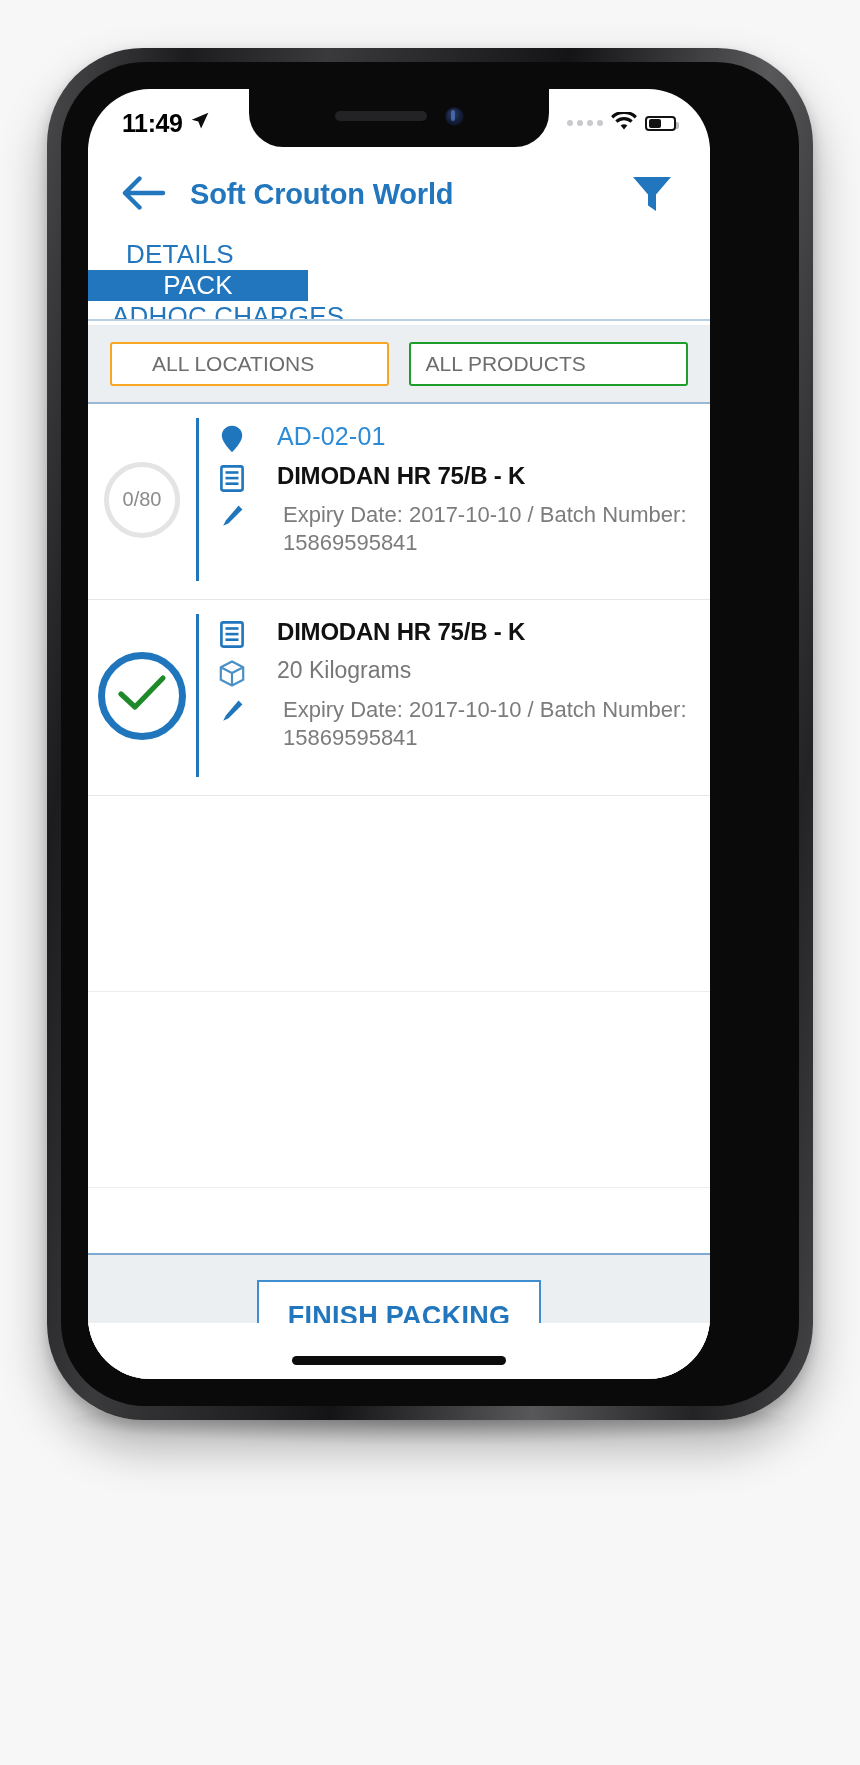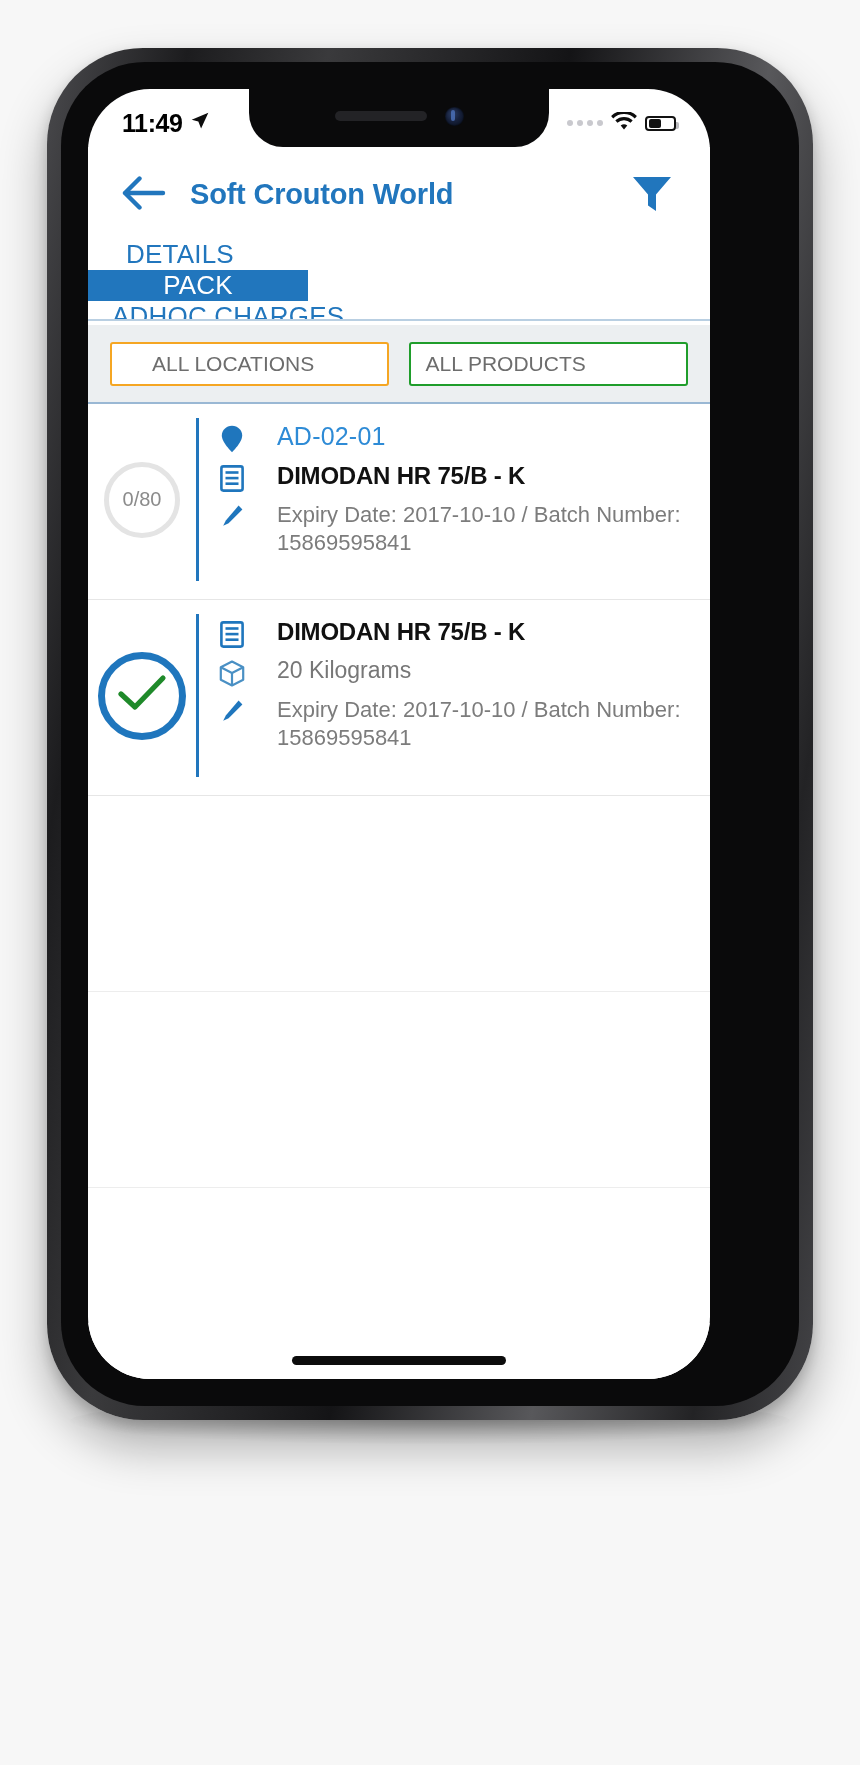--- a/index.html
+++ b/index.html
@@ -181,21 +181,21 @@
   .row-body{
     flex:1; border-left:3px solid #2176bd;
     padding:4px 16px 0 18px;
     display:flex; flex-direction:column; gap:9px;
   }
   .row-line{ display:flex; align-items:flex-start; gap:30px; }
   .row-ico{ width:30px; flex:0 0 30px; display:flex; justify-content:center; padding-top:3px; }
   .loc-text{ font-size:25px; color:#2e8bd6; font-weight:400; letter-spacing:.2px; }
   .prod-text{ font-size:24px; color:#111; font-weight:700; letter-spacing:-0.2px; }
   .qty-text{ font-size:23px; color:#777; }
-  .meta-text{ font-size:22px; color:#7c7c7c; line-height:1.25; max-width:430px; }
+  .meta-text{ font-size:22px; color:#7c7c7c; line-height:1.25; max-width:430px;margin-left:6px; }
 
   .filler-row{ height:196px; border-bottom:1px solid #ededed; }
   .filler-row.short{ height:86px; }
 
   
   #footer-bar{
     position:absolute; bottom:0; left:0; width:100%; height:126px;
     background:#eceff1;
     border-top:2px solid #7fa9cf;
     border-bottom:2px solid #7fa9cf;
@@ -381,19 +381,22 @@
               <span class="meta-text">Expiry Date: 2017-10-10 / Batch Number: 15869595841</span>
             </div>
           </div>
         </div>
 
         <div class="filler-row"></div>
         <div class="filler-row"></div>
         <div class="filler-row short"></div>
       </div>
 
+      <div id="footer-bar">
+        <div id="finish-packing-button">FINISH PACKING</div>
+      </div>
 
       <div id="home-area"></div>
       <div id="home-indicator"></div>
 
     </div>
   </div>
 </div>
 
 </body></html>

